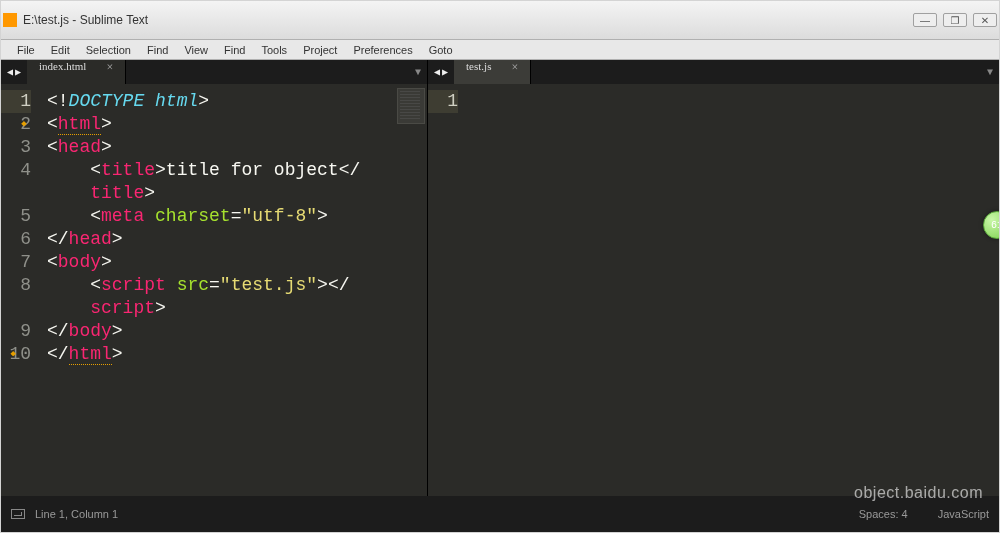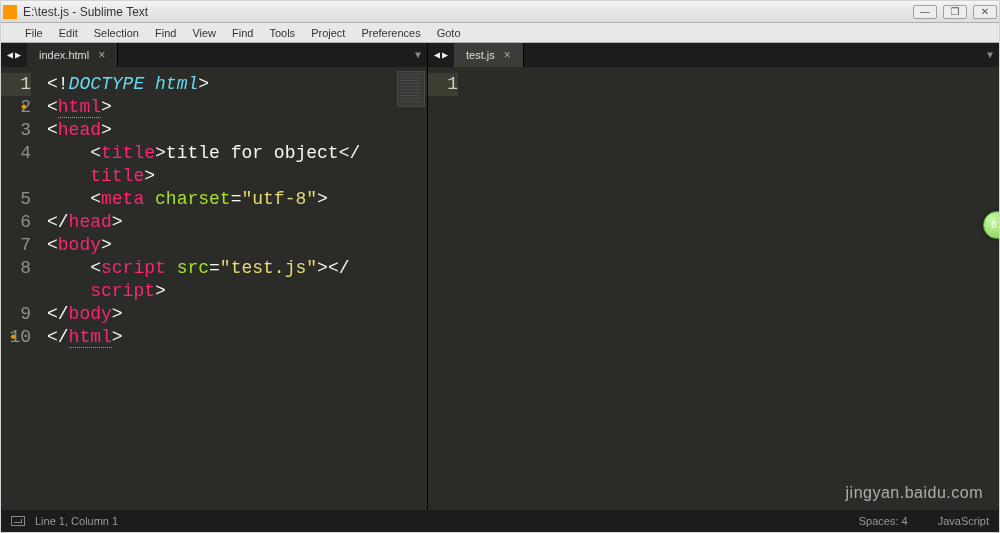--- a/index.html
+++ b/index.html
@@ -8,56 +8,56 @@
     background:#2b2b28;
     font-family:"Consolas","Courier New",monospace;
     font-size:12px; color:#ccc;
     overflow:hidden;
     border:1px solid #d4d4d4;
     position:relative;
   }
 
   
   .titlebar {
-    height:22px; background:linear-gradient(#f4f4f4,#dcdcdc);
+    height:39px; background:linear-gradient(#f4f4f4,#dcdcdc);
     border-bottom:1px solid #b0b0b0;
     display:flex; align-items:center; justify-content:space-between;
     padding:0 2px; color:#333; font-family:"Segoe UI",sans-serif;
   }
   .titlebar-left { display:flex; align-items:center; gap:6px; }
   .app-icon { width:14px; height:14px; background:#ff9800; display:inline-block; }
   .win-buttons { display:flex; gap:6px; }
   .win-btn {
     width:24px; height:14px; border:1px solid #a0a0a0;
     border-radius:2px; background:#eee;
     display:flex; align-items:center; justify-content:center;
     font-size:10px; color:#555;
   }
 
   
   .menubar {
     height:20px; background:#e8e8e8; border-bottom:1px solid #b0b0b0;
-    display:flex; align-items:center; padding:0 16px;
+    display:flex; align-items:center; padding:0 8px;
     font-family:"Segoe UI",sans-serif; font-size:11px; color:#333;
   }
   .menubar span { padding:0 8px; cursor:default; }
 
   
   .tab-strip {
     height:24px; background:#1c1c1c;
     display:flex; align-items:stretch;
   }
   .tab-strip .nav-arrows {
     display:flex; align-items:center; padding:0 6px; color:#eee; gap:2px;
   }
   .tab {
-    display:flex; align-items:center; gap:9px;
+    display:flex; gap:20px;
     padding:0 12px; background:#3c3c38; color:#ddd;
     border-right:1px solid #000;
-    font-family:Liberation Sans, sans-serif; font-size:11px;
+    font-family:Liberation Serif, serif; font-size:11px;
   }
   .tab.active { background:#2b2b28; }
   .tab-close { color:#aaa; font-size:12px; }
   .tab-space { flex:1; }
   .tab-drop { width:18px; color:#888; display:flex; align-items:center; justify-content:center; }
 
   .panes { display:flex; height:444px; }
   .pane { position:relative; display:flex; overflow:hidden; }
   .pane-left { width:427px; border-right:1px solid #000; }
   .pane-right { flex:1; }
@@ -94,21 +94,21 @@
   .minimap::before {
     content:""; position:absolute; left:2px; top:2px;
     width:20px; height:30px;
     background:linear-gradient(#555 1px,transparent 1px) 0 0/100% 3px;
     opacity:.5;
   }
 
   
   .statusbar {
     position:absolute; left:0; right:0; bottom:0;
-    height:22px; background:#1c1c1c; color:#999;
+    height:36px; background:#1c1c1c; color:#999;
     display:flex; align-items:center; justify-content:space-between;
     font-family:"Segoe UI",sans-serif; font-size:11px;
     padding:0 10px;
   }
   .statusbar .left { display:flex; align-items:center; gap:10px; }
   .status-icon {
     width:14px; height:10px; border:1px solid #888;
     position:relative;
   }
   .status-icon::after {
@@ -246,16 +246,16 @@
     <span class="status-icon"></span>
     <span>Line 1, Column 1</span>
   </div>
   <div class="right">
     <span>Spaces: 4</span>
     <span>JavaScript</span>
   </div>
 </div>
 
 <div class="watermark">
-  <div class="url">jingyan.baidu.com</div>
+  <div class="url">object.baidu.com</div>
 </div>
 
 <div class="badge">61</div>
 
 </body></html>

